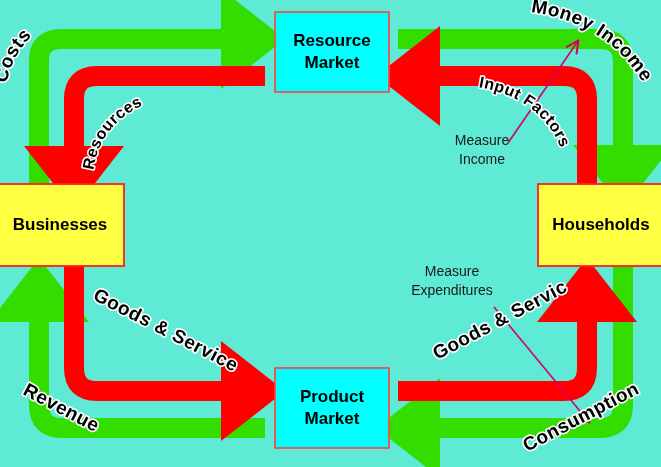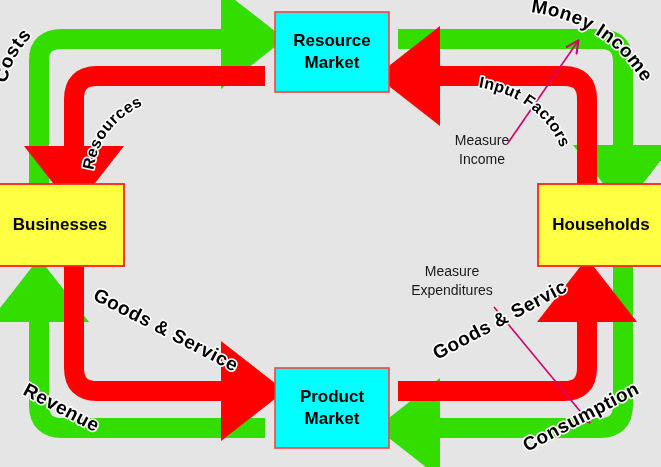--- a/index.html
+++ b/index.html
@@ -10,21 +10,21 @@
   body {
     width: 661px;
     height: 467px;
     overflow: hidden;
     font-family: "Liberation Sans", sans-serif;
   }
   #diagram-root {
     position: relative;
     width: 661px;
     height: 467px;
-    background: #e5e5e5;
+    background: #5eead4;
   }
   svg.layer {
     position: absolute;
     left: 0;
     top: 0;
     width: 661px;
     height: 467px;
   }
   .node-box-label {
     font-family: "Liberation Sans", sans-serif;

